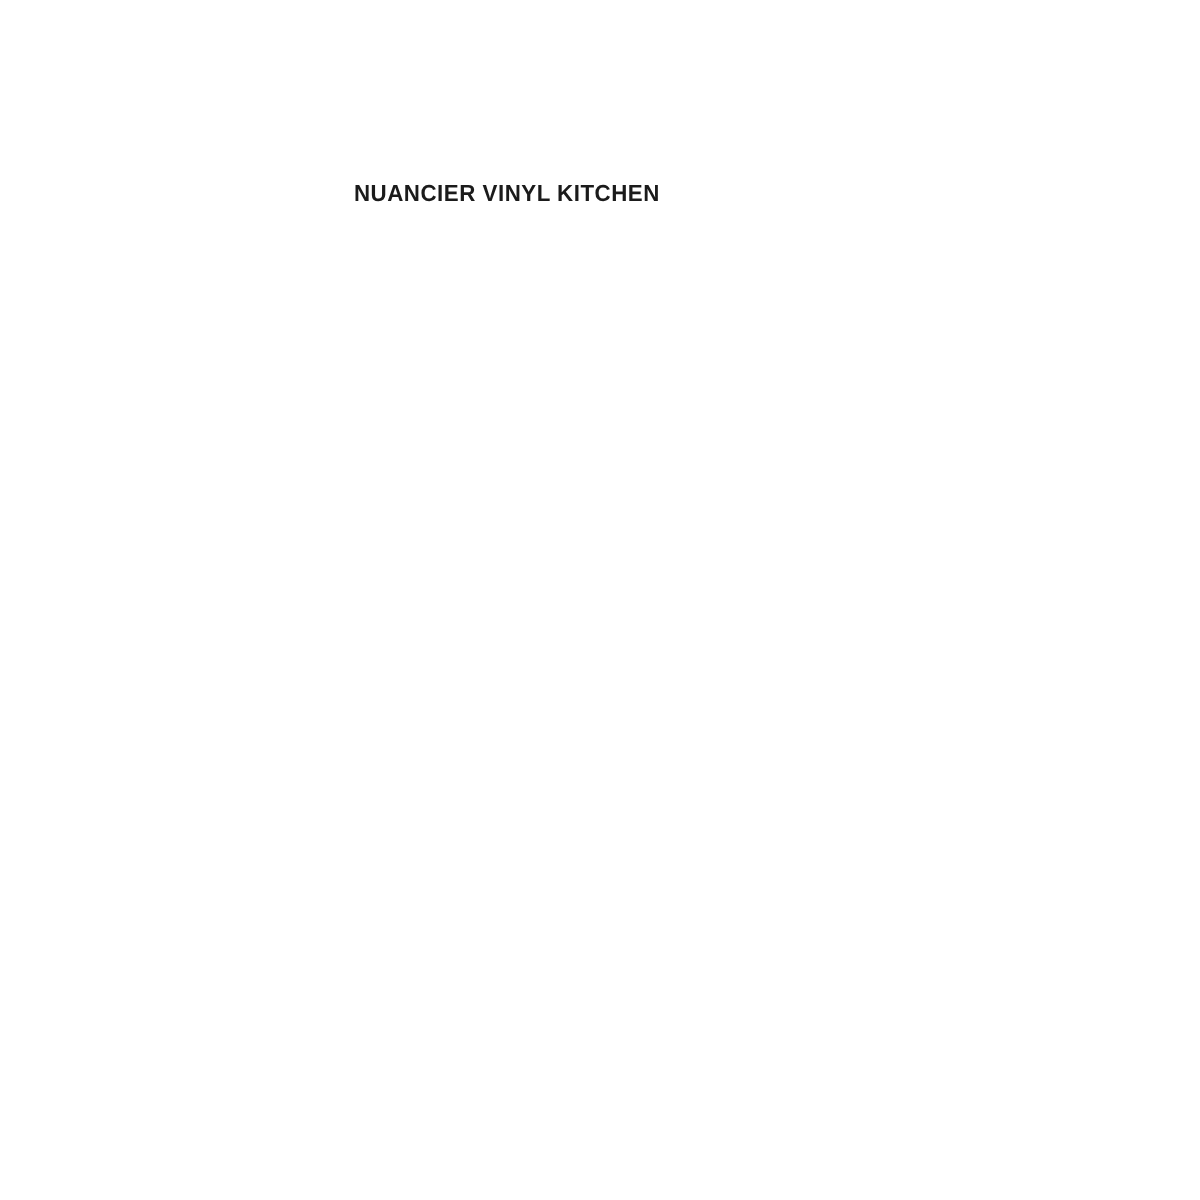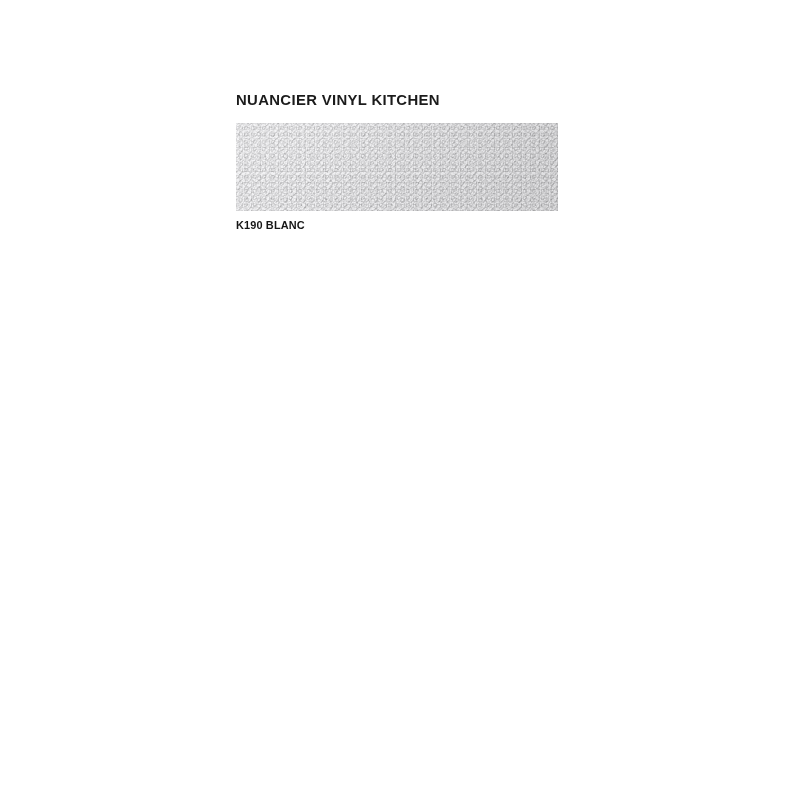--- a/index.html
+++ b/index.html
@@ -19,21 +19,21 @@
   #sheet {
     position: relative;
     width: 800px;
     height: 800px;
     background: #ffffff;
   }
 
   #chart {
     position: absolute;
     left: 236px;
-    top: 92px;
+    top: 122px;
     width: 322px;
   }
 
   #chart-title {
     font-size: 15.5px;
     font-weight: bold;
     letter-spacing: 0.35px;
     color: #1b1b1b;
     line-height: 1;
     margin: 0 0 15px 0;
@@ -117,24 +117,17 @@
 </head>
 <body>
 
 <div id="sheet">
 
   <div id="chart">
 
     <h1 id="chart-title">NUANCIER VINYL KITCHEN</h1>
 
     <div id="swatch-list">
-        <div class="swatch-block">
-          <div class="swatch" style="background-color: rgb(239, 239, 241);">
-            <div class="grain"></div>
-            <div class="shade"></div>
-          </div>
-          <div class="swatch-label">K190 BLANC</div>
-        </div>
       </div>
 
   </div>
 
 </div>
 
 </body></html>

